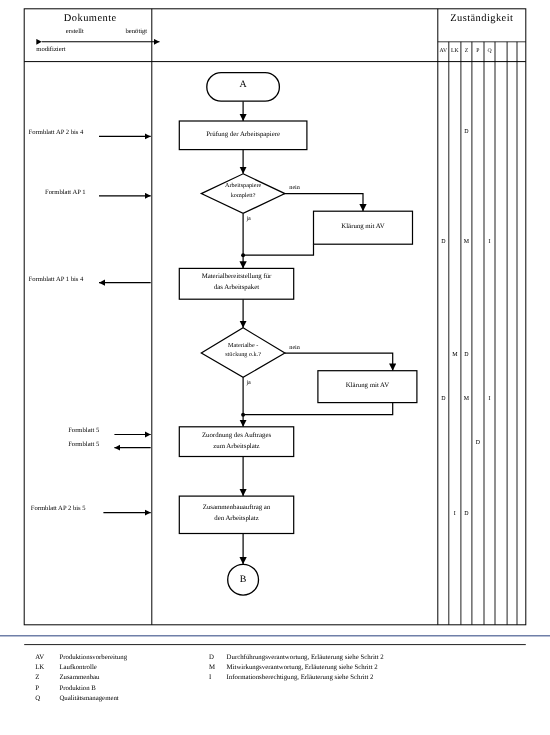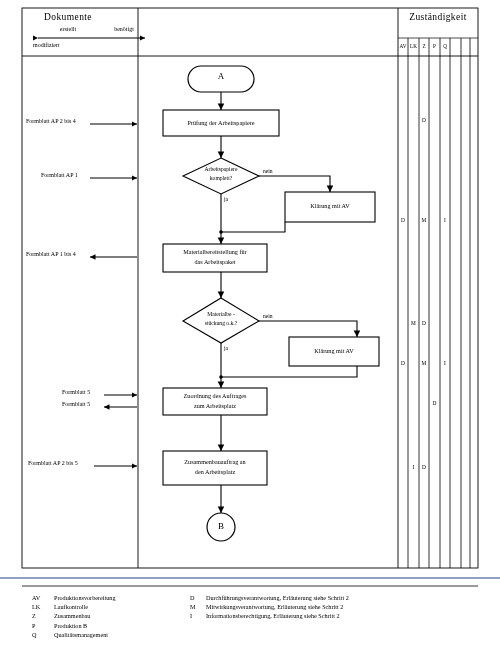--- a/index.html
+++ b/index.html
@@ -122,21 +122,21 @@
     <line x1="90" y1="178" x2="137" y2="178" stroke="#000" stroke-width="1.1" marker-end="url(#arrsm)"></line>
     <line x1="137" y1="257" x2="90" y2="257" stroke="#000" stroke-width="1.1" marker-end="url(#arrsm)"></line>
     <line x1="104" y1="395" x2="137" y2="395" stroke="#000" stroke-width="1.1" marker-end="url(#arrsm)"></line>
     <line x1="137" y1="407" x2="104" y2="407" stroke="#000" stroke-width="1.1" marker-end="url(#arrsm)"></line>
     <line x1="94" y1="466" x2="137" y2="466" stroke="#000" stroke-width="1.1" marker-end="url(#arrsm)"></line>
 
     <line x1="0" y1="578" x2="500" y2="578" stroke="#6f7fa8" stroke-width="1.3"></line>
     <line x1="22" y1="586" x2="478" y2="586" stroke="#000" stroke-width="0.8"></line>
   </svg>
 
-  <div class="txt hdr ctr" style="left:8px; top:12px; width:120px;">Dokumente</div>
+  <div class="txt hdr ctr" style="left:22px; top:12px; width:120px;">Dokumente</div>
   <div class="txt hdr ctr" style="left:398px; top:12px; width:80px;">Zuständigkeit</div>
 
   <div class="txt subhdr ctr" style="left:40px; top:26px; width:56px;">erstellt</div>
   <div class="txt subhdr ctr" style="left:100px; top:26px; width:48px;">benötigt</div>
   <div class="txt subhdr" style="left:33px; top:42px;">modifiziert</div>
 
   <div class="txt colhdr ctr" style="left:398px; top:44px; width:10px;">AV</div>
   <div class="txt colhdr ctr" style="left:408px; top:44px; width:11px;">LK</div>
   <div class="txt colhdr ctr" style="left:419px; top:44px; width:10px;">Z</div>
   <div class="txt colhdr ctr" style="left:429px; top:44px; width:11px;">P</div>

